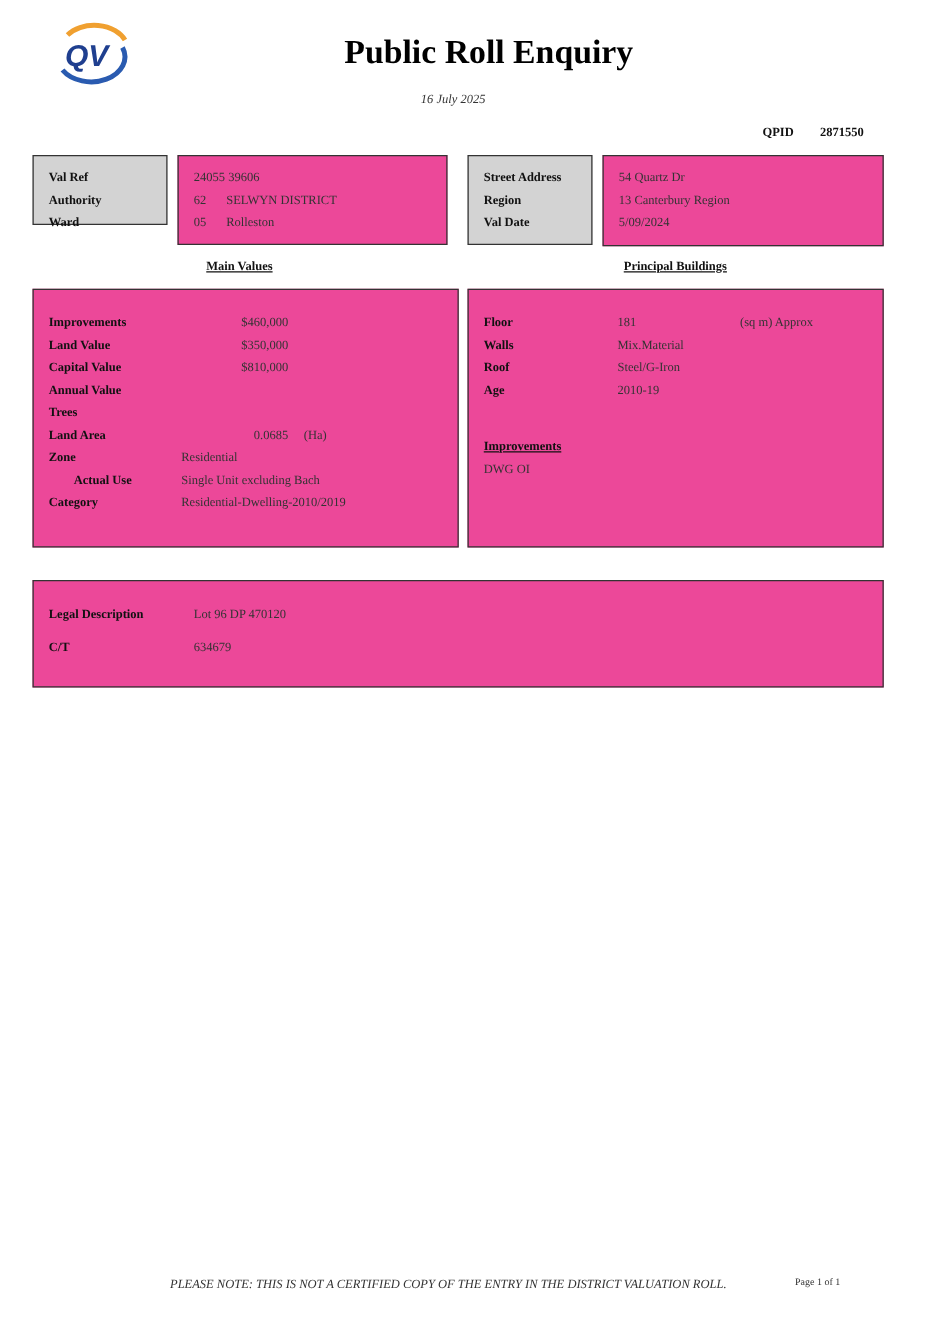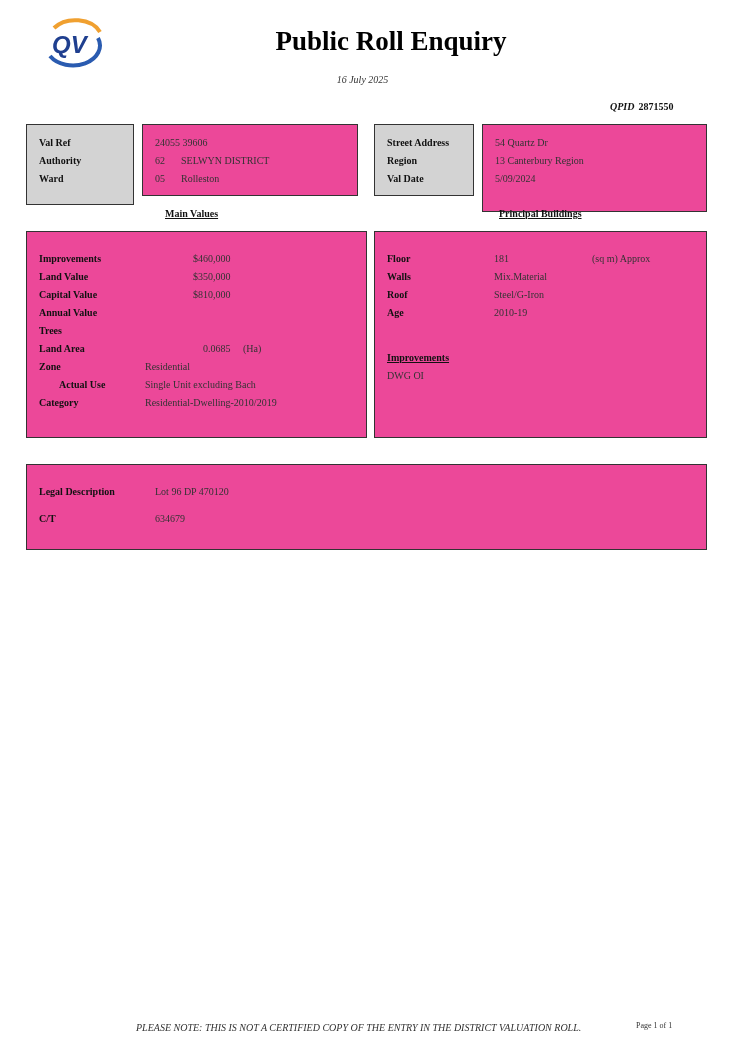--- a/index.html
+++ b/index.html
@@ -2,21 +2,21 @@
 <html><head>
 <meta charset="utf-8">
 <style>
   html, body { margin:0; padding:0; background:#fff; }
   body { width:750px; height:1060px; position:relative; font-family:"Liberation Serif", serif; color:#222; overflow:hidden; }
   .abs { position:absolute; }
   .logo { left:40px; top:16px; width:64px; height:52px; }
   .title { left:16px; width:750px; top:26px; text-align:center; font-size:27px; font-weight:bold; color:#000; }
   .date { left:0; width:725px; top:74px; text-align:center; font-size:10px; font-style:italic; color:#333; }
   .qpid { left:610px; top:101px; font-size:10px; font-weight:bold; color:#111; }
-  .qpid span { margin-right:4px;font-style:italic; }
+  .qpid span { margin-right:21px; }
   .box { position:absolute; border:1.5px solid #333; box-sizing:border-box; background:#ec4899; }
   .gray { background:#d3d3d3; }
   .row { position:absolute; font-size:10px; white-space:nowrap; }
   .lbl { font-weight:bold; color:#111; }
   .val { color:#333; }
   .sect { position:absolute; font-size:10px; font-weight:bold; text-decoration:underline; color:#111; }
   .footer { left:136px; top:1022px; font-size:10px; font-style:italic; color:#333;text-align:center; }
   .page { left:636px; top:1021px; font-size:8px; color:#333; }
 </style>
 </head>
@@ -29,39 +29,39 @@
     <text x="12" y="37" font-family="Liberation Sans, sans-serif" font-size="24" font-weight="bold" font-style="italic" fill="#1f3f8f">QV</text>
   </svg>
 </div>
 
 <div class="abs title">Public Roll Enquiry</div>
 <div class="abs date">16 July 2025</div>
 <div class="abs qpid">
   <span>QPID</span><b>2871550</b>
 </div>
 
-<div class="box gray" style="left:26px;top:124px;width:108px;height:81px;">
+<div class="box gray" style="left:26px;top:124px;width:108px;height:56px;">
   <div class="row lbl" style="left:12px;top:12px;">Val Ref</div>
   <div class="row lbl" style="left:12px;top:30px;">Authority</div>
   <div class="row lbl" style="left:12px;top:48px;">Ward</div>
 </div>
 <div class="box" style="left:142px;top:124px;width:216px;height:72px;">
   <div class="row val" style="left:12px;top:12px;">24055 39606</div>
   <div class="row val" style="left:12px;top:30px;">62</div>
   <div class="row val" style="left:38px;top:30px;">SELWYN DISTRICT</div>
   <div class="row val" style="left:12px;top:48px;">05</div>
   <div class="row val" style="left:38px;top:48px;">Rolleston</div>
 </div>
 
 <div class="box gray" style="left:374px;top:124px;width:100px;height:72px;">
   <div class="row lbl" style="left:12px;top:12px;">Street Address</div>
   <div class="row lbl" style="left:12px;top:30px;">Region</div>
   <div class="row lbl" style="left:12px;top:48px;">Val Date</div>
 </div>
-<div class="box" style="left:482px;top:124px;width:225px;height:88px;">
+<div class="box" style="left:482px;top:124px;width:225px;height:73px;">
   <div class="row val" style="left:12px;top:12px;">54  Quartz Dr</div>
   <div class="row val" style="left:12px;top:30px;">13 Canterbury Region</div>
   <div class="row val" style="left:12px;top:48px;">5/09/2024</div>
 </div>
 
 <div class="sect" style="left:165px;top:208px;">Main Values</div>
 <div class="sect" style="left:499px;top:208px;">Principal Buildings</div>
 
 <div class="box" style="left:26px;top:231px;width:341px;height:207px;">
   <div class="row lbl" style="left:12px;top:21px;">Improvements</div>

